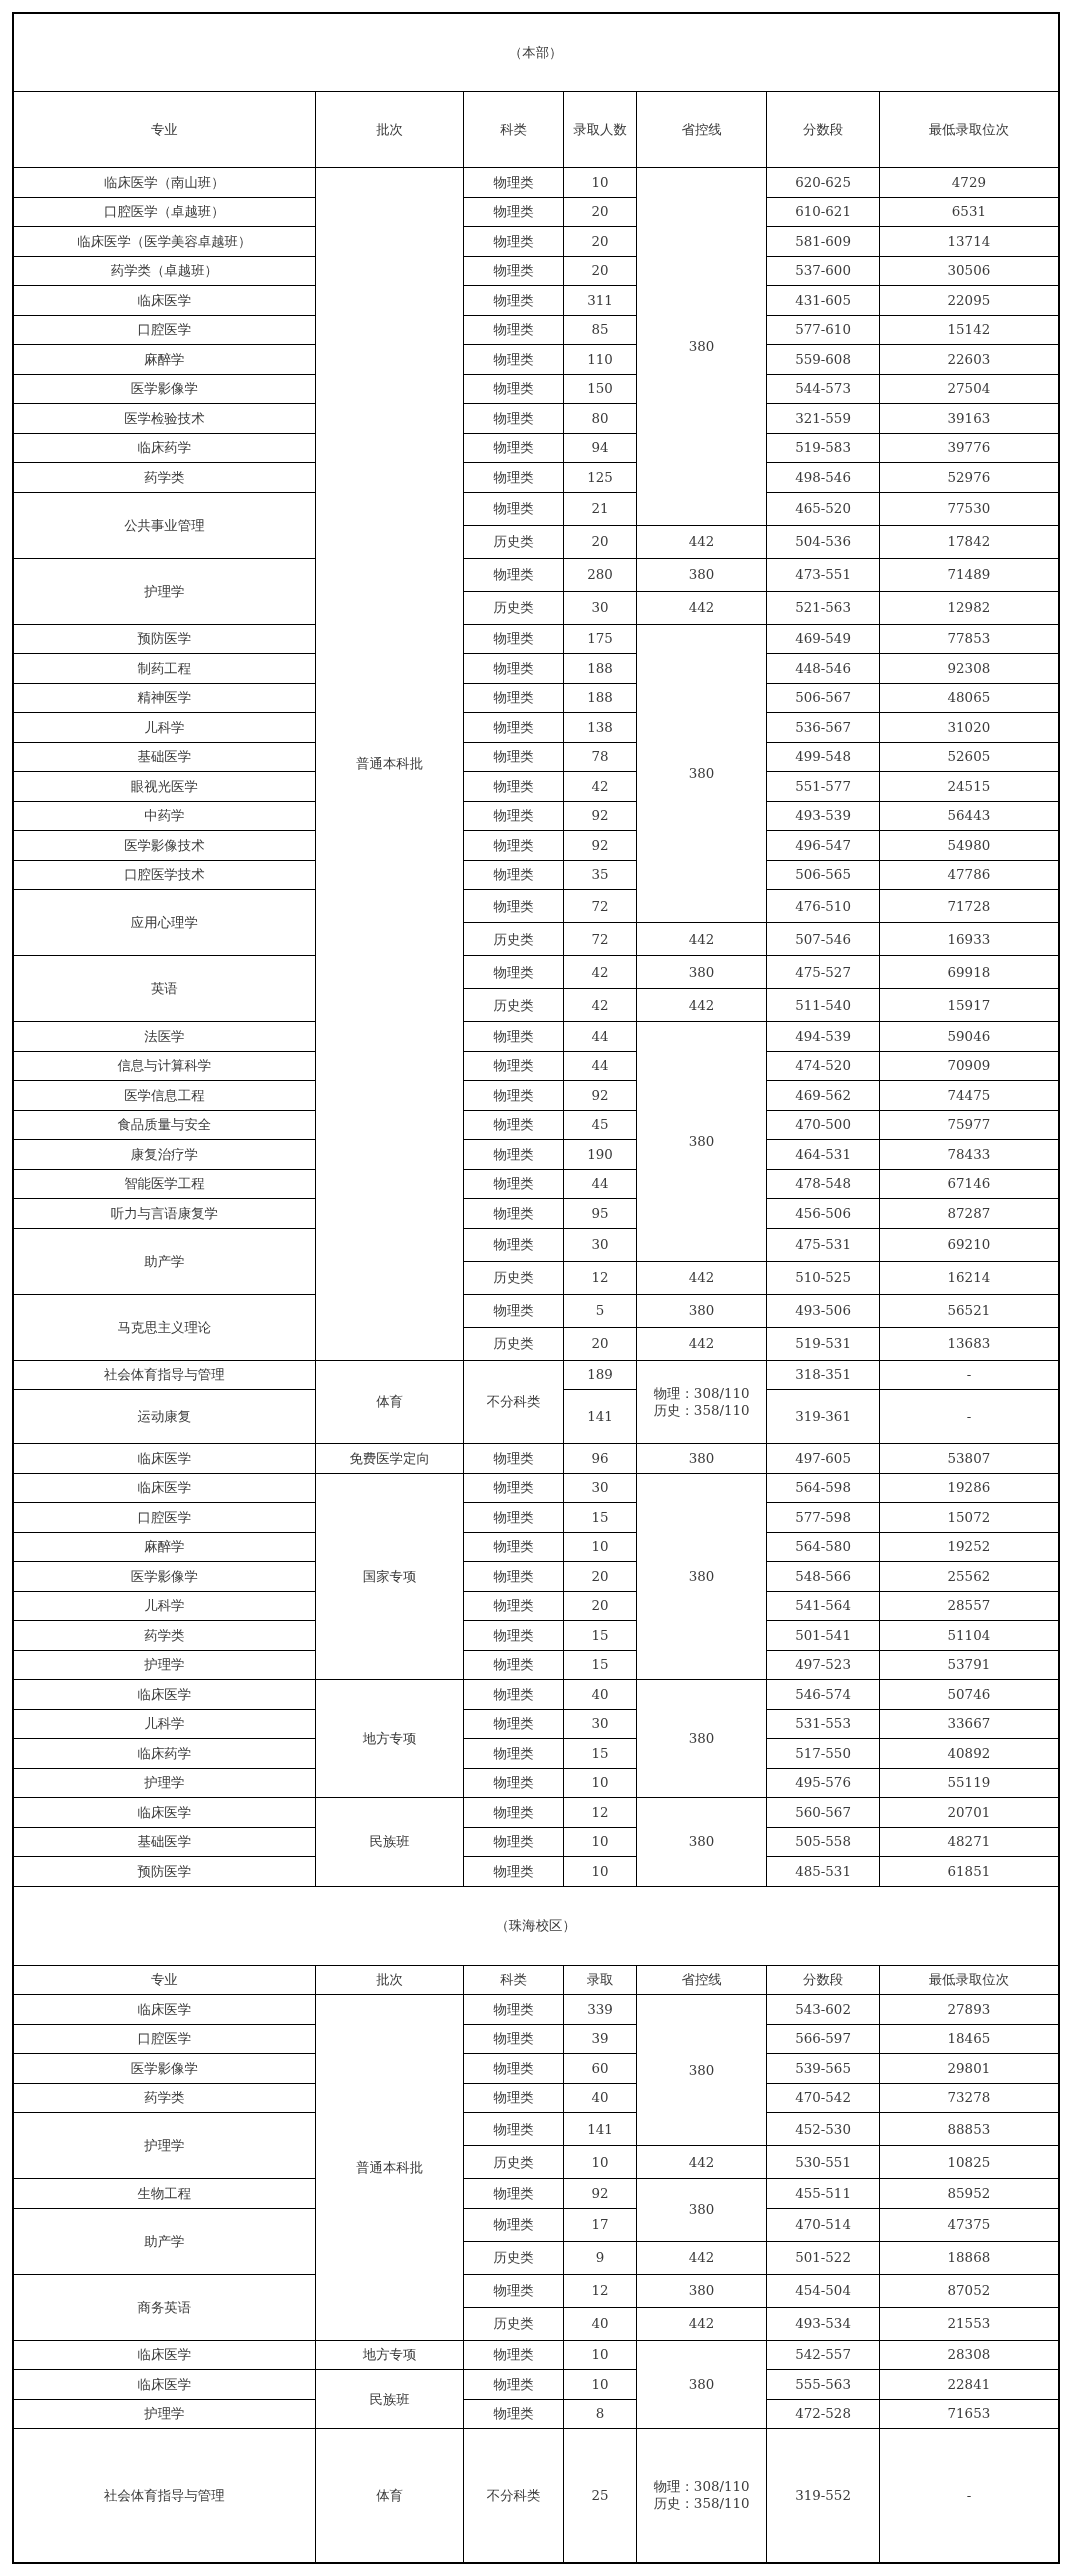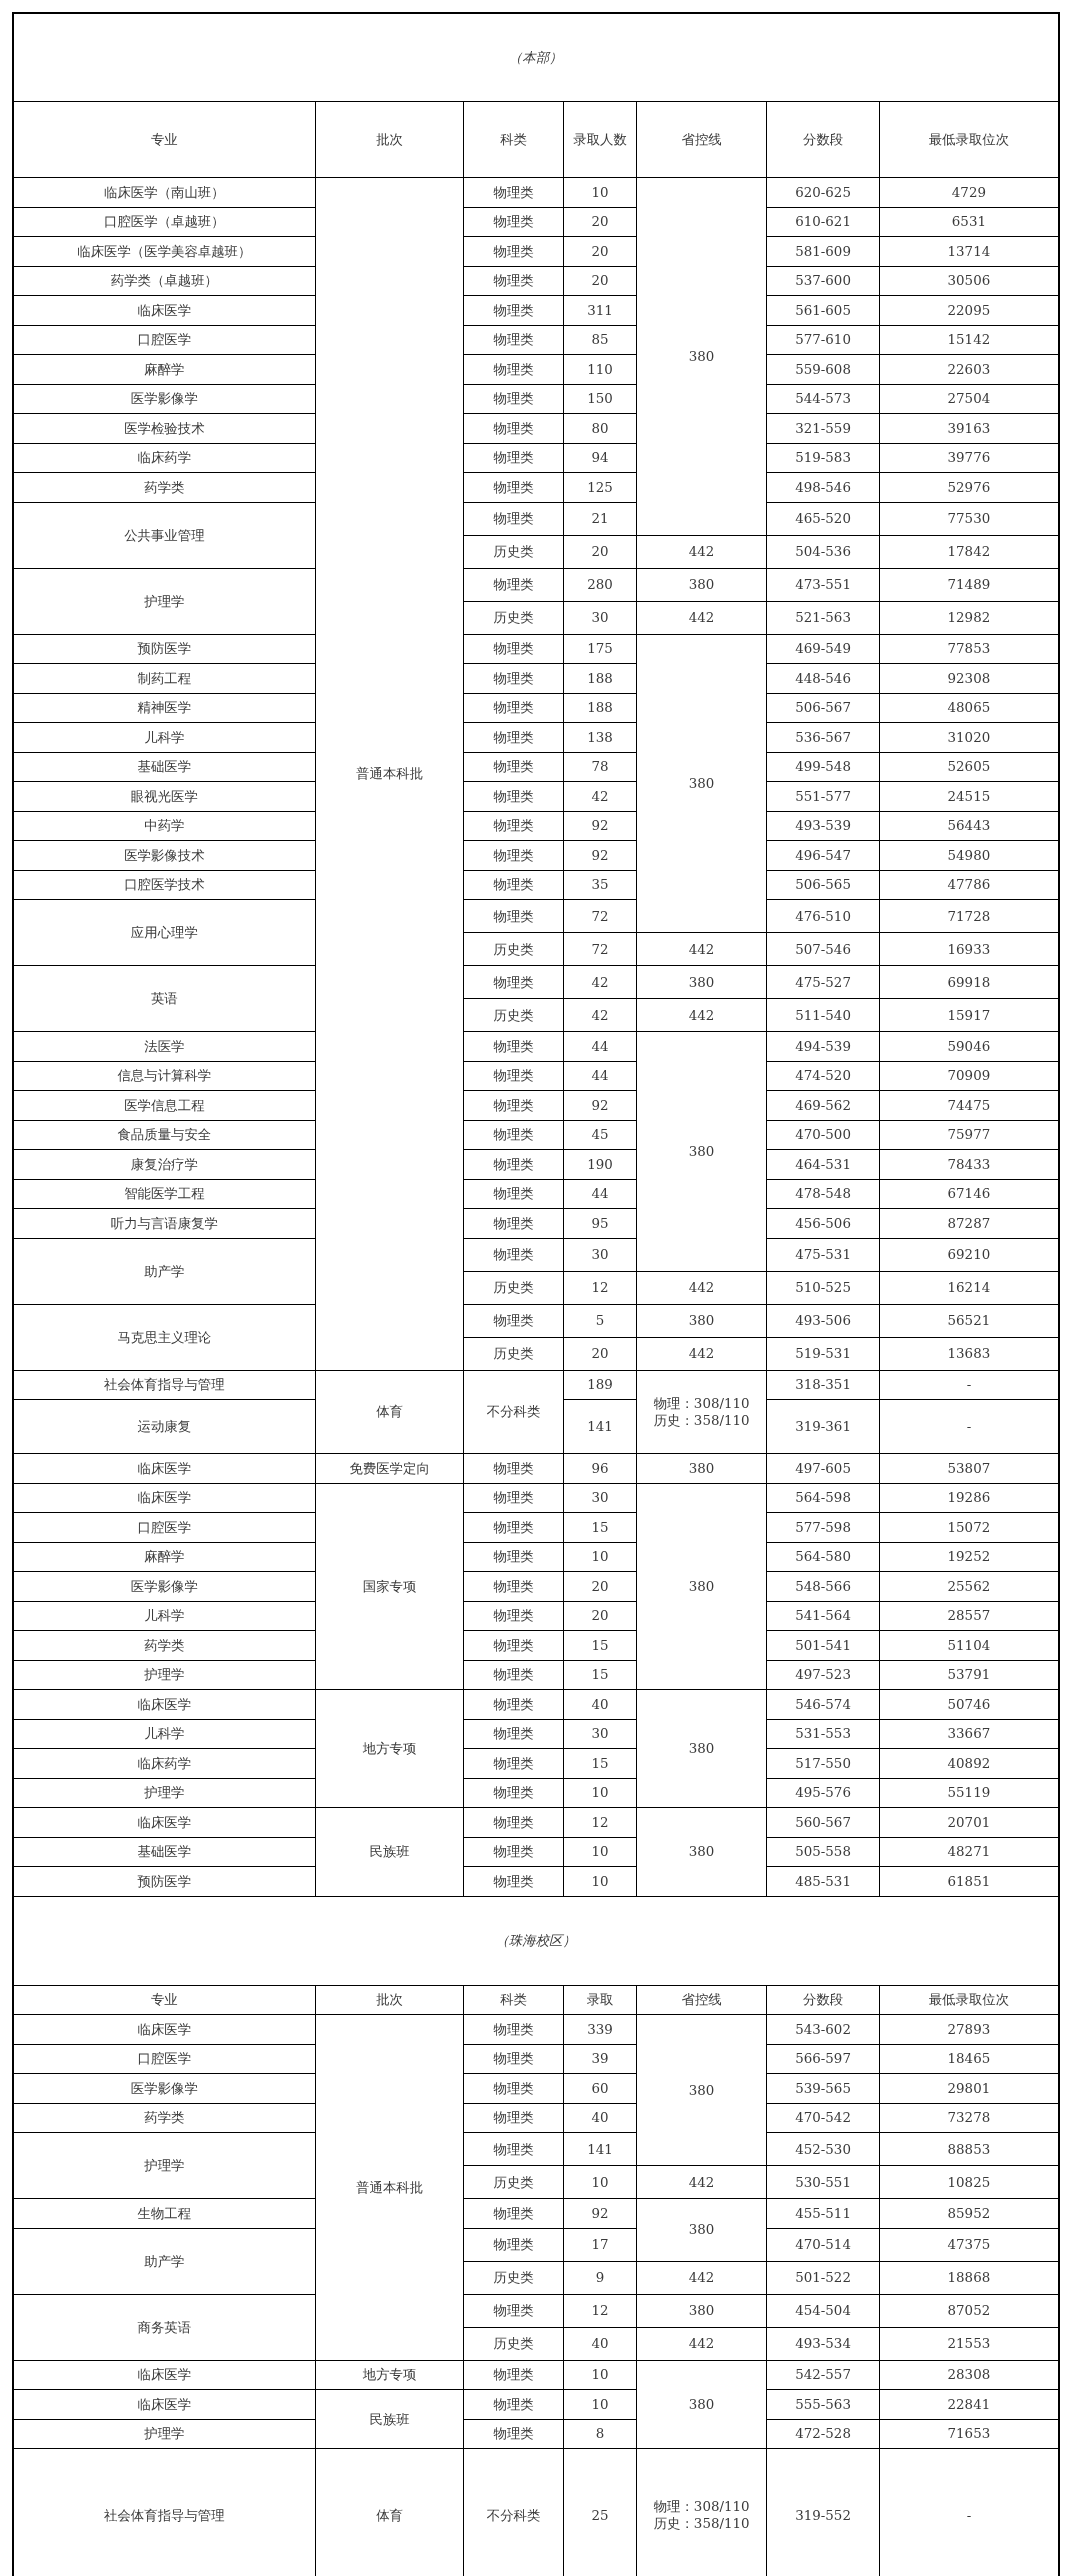--- a/index.html
+++ b/index.html
@@ -15,21 +15,21 @@
   table.adm td {
     border: 1.3px solid #000;
     text-align: center;
     vertical-align: middle;
     padding: 0 1.8px;
     line-height: 17px;
     color: #3a3a3a;
   }
   tr.r { height: 29.5px; }
   tr.r2 { height: 33px; }
-  tr.title { height: 89px; font-style: italic; }
+  tr.title { height: 79px; }
   tr.head { height: 76px; }
   tr.head2 { height: 29.5px; }
   tr.tall { height: 134px; }
   tr.sport1 { height: 29.5px; }
   tr.sport2 { height: 54px; }
   td.sec { font-size: 13.4px; }
   .multi span { display: block; }
 </style>
 </head>
 <body>
@@ -87,21 +87,21 @@
       <td>药学类（卓越班）</td>
       <td>物理类</td>
       <td>20</td>
       <td>537-600</td>
       <td>30506</td>
     </tr>
     <tr class="r">
       <td>临床医学</td>
       <td>物理类</td>
       <td>311</td>
-      <td>561-605</td>
+      <td>431-605</td>
       <td>22095</td>
     </tr>
     <tr class="r">
       <td>口腔医学</td>
       <td>物理类</td>
       <td>85</td>
       <td>577-610</td>
       <td>15142</td>
     </tr>
     <tr class="r">

